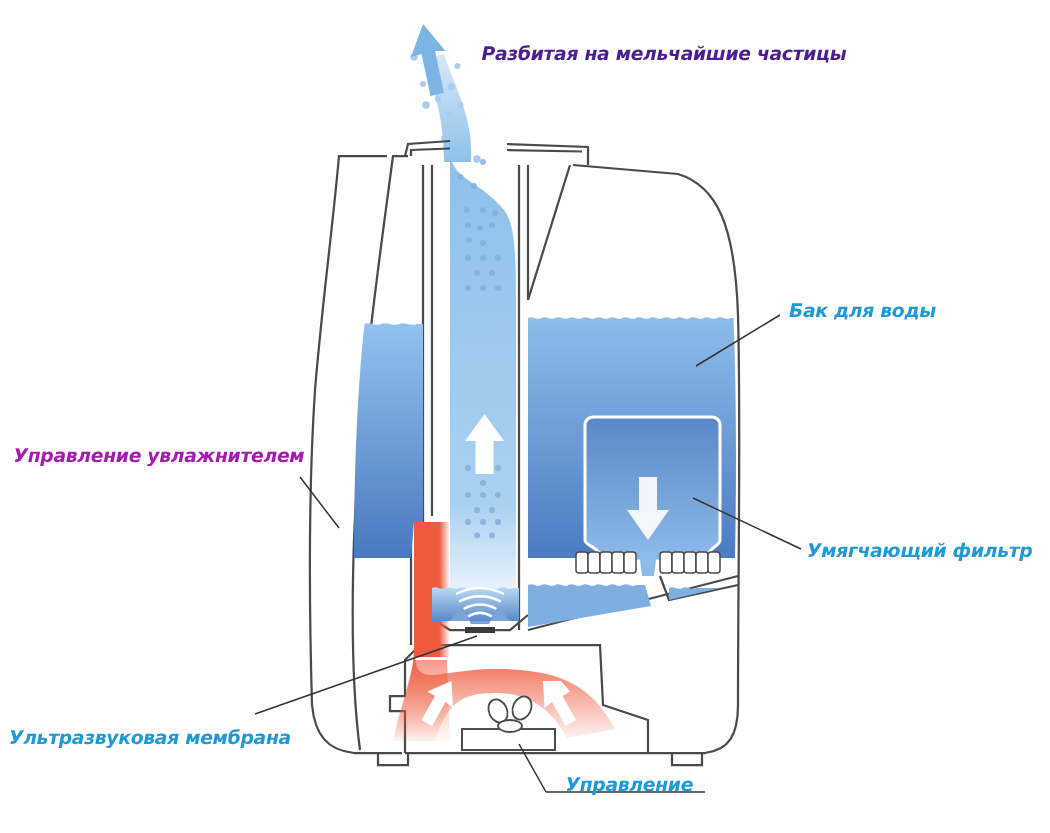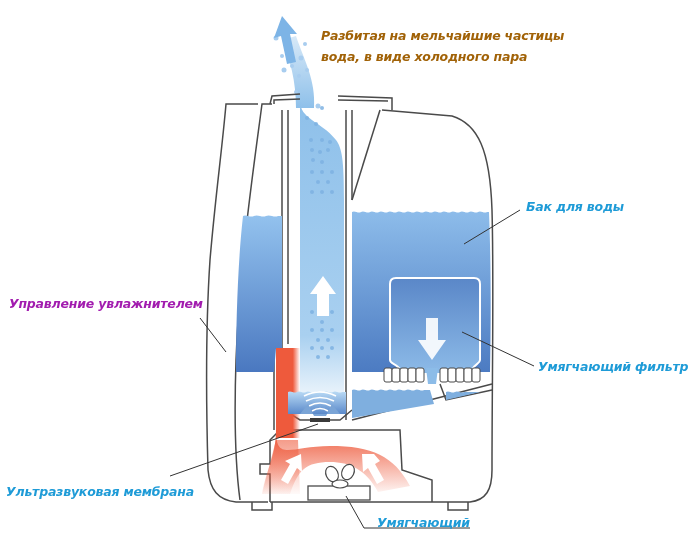--- a/index.html
+++ b/index.html
@@ -204,21 +204,20 @@
   <g stroke="#333333" stroke-width="1" fill="none">
     <line x1="520" y1="210" x2="464" y2="244"></line>
     <line x1="200" y1="318" x2="226" y2="352"></line>
     <line x1="534" y1="366" x2="462" y2="332"></line>
     <line x1="170" y1="476" x2="318" y2="424"></line>
     <line x1="346" y1="496" x2="364" y2="528"></line>
     <line x1="364" y1="528" x2="470" y2="528"></line>
   </g>
 </svg>
 
-<div class="label" id="lbl-vapor" style="color:#a16207;">
+<div class="label" id="lbl-vapor" style="color:#4c1d95;">
   <div>Разбитая на мельчайшие частицы</div>
-  <div>вода, в виде холодного пара</div>
 </div>
 <div class="label" id="lbl-tank" style="color:#1E9BD7;">Бак для воды</div>
 <div class="label" id="lbl-control" style="color:#a21caf;">Управление увлажнителем</div>
 <div class="label" id="lbl-filter" style="color:#1E9BD7;text-align:right;">Умягчающий фильтр</div>
 <div class="label" id="lbl-membrane" style="color:#1E9BD7;">Ультразвуковая мембрана</div>
-<div class="label" id="lbl-fan" style="color:#1E9BD7;">Умягчающий</div>
+<div class="label" id="lbl-fan" style="color:#1E9BD7;">Управление</div>
 
 </body></html>

